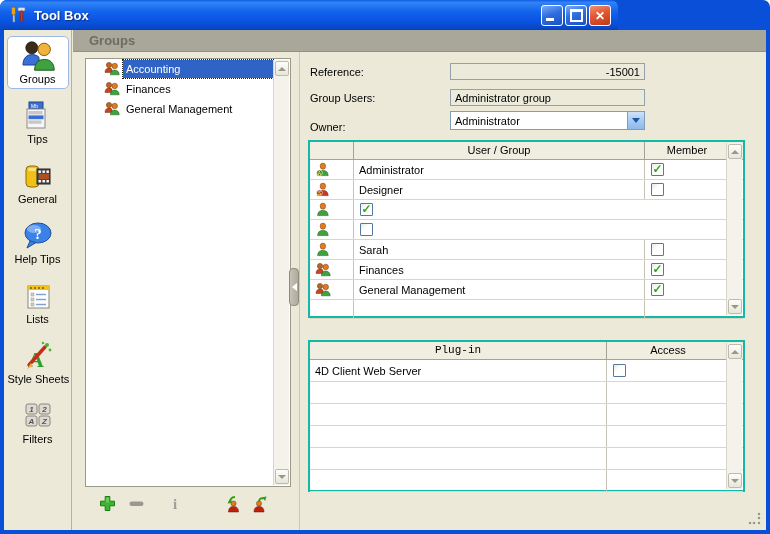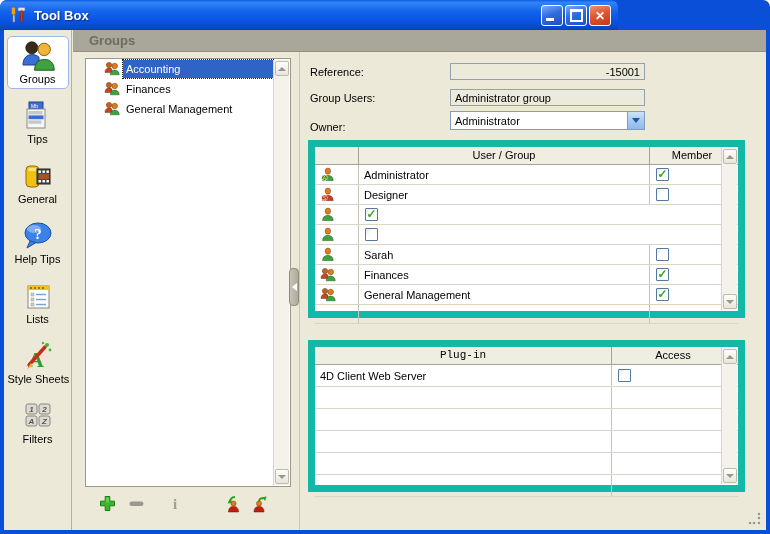--- a/index.html
+++ b/index.html
@@ -83,21 +83,21 @@
   .combo { position:absolute; left:446px; width:195px; height:19px; border:1px solid #7f9db9;
            background:#fff; display:flex; align-items:center; cursor:pointer; }
   .combo .combo-text { flex:1; padding-left:4px; }
   .combo .combo-arrow { width:17px; height:17px; border-left:1px solid #7f9db9;
       background:linear-gradient(180deg,#cfe2f8 0%,#a9cbf2 50%,#8fb8ec 100%);
       display:grid; place-items:center; }
   .combo .combo-arrow::after { content:""; width:0; height:0;
       border-left:4px solid transparent; border-right:4px solid transparent; border-top:5px solid #1b55a8; }
 
   
-  .xtable { position:absolute; background:#fff; border:7px solid #14b8a6; }
+  .xtable { position:absolute; background:#fff; border:2px solid #14b8a6; }
   .xt-head { display:flex; height:18px; background:#f0eee1; border-bottom:1px solid #a5a398; }
   .xt-hcell { text-align:center; line-height:17px; border-right:1px solid #a5a398; font-size:11px; }
   .xt-hcell:last-child { border-right:none; }
   .xt-row { display:flex; border-bottom:1px solid #dad6c6; }
   .xt-cell { border-right:1px solid #c6c3b4; display:flex; align-items:center; overflow:hidden; }
   .xt-cell:last-child { border-right:none; }
   .xt-cell.name { padding-left:5px; }
   .xt-cell.icon-cell { justify-content:flex-start; padding-left:5px; }
 
   .cb { width:13px; height:13px; border:1px solid #55799c; border-radius:1px;

